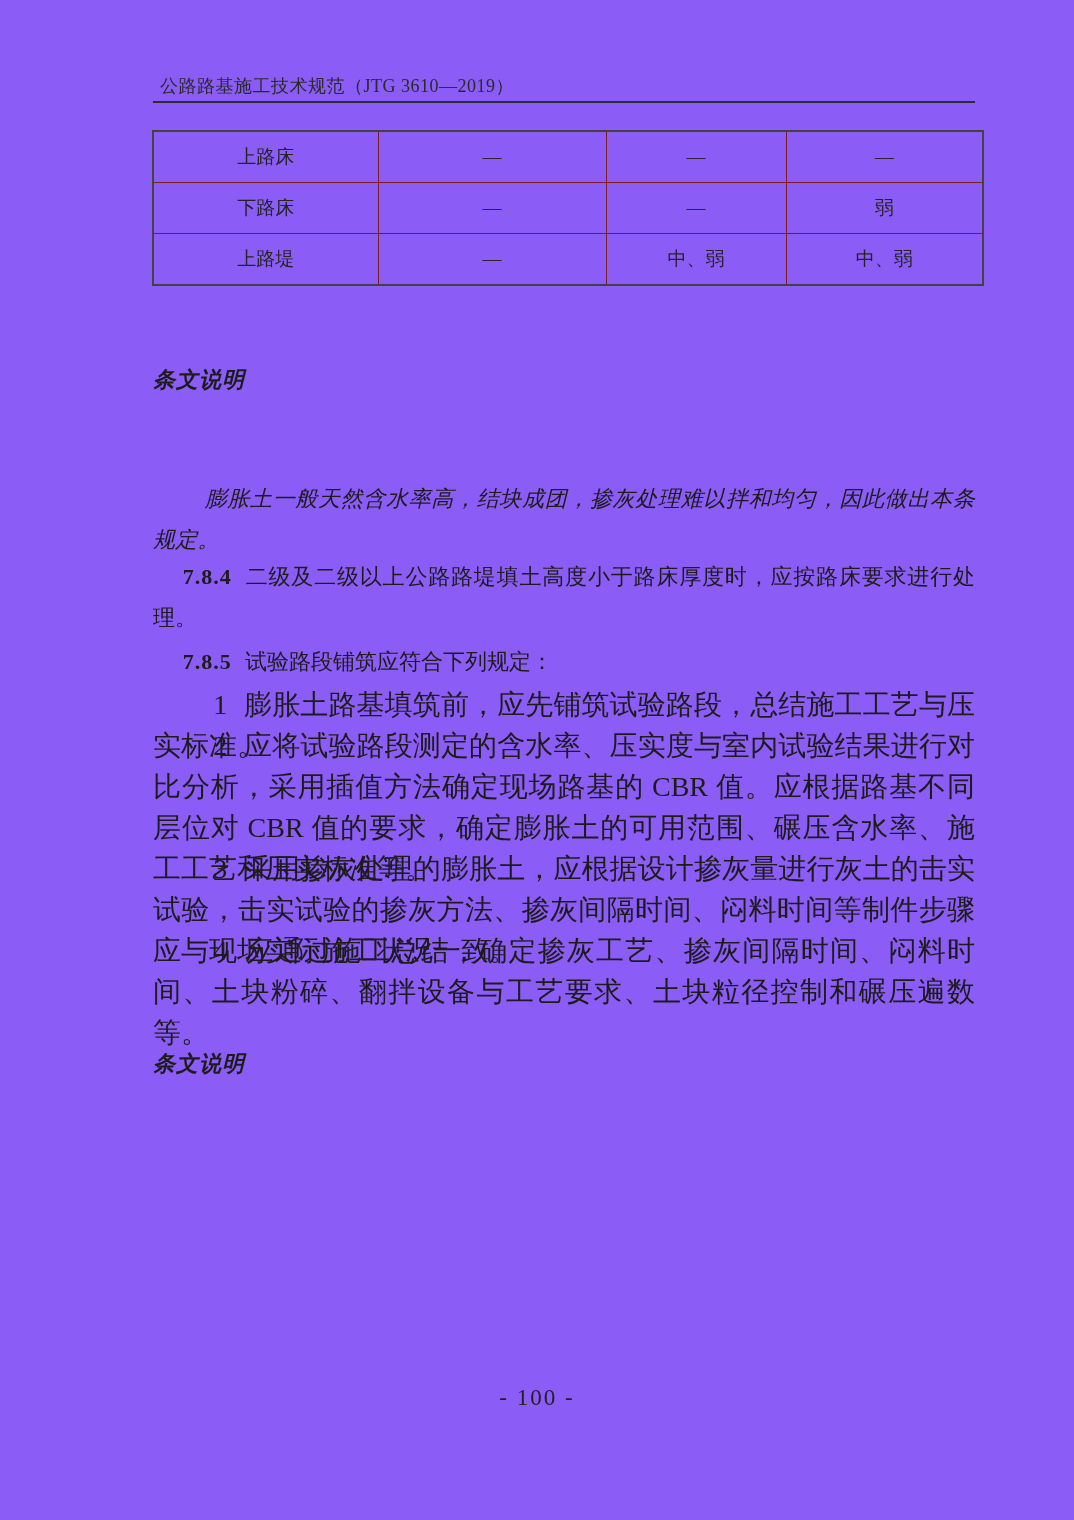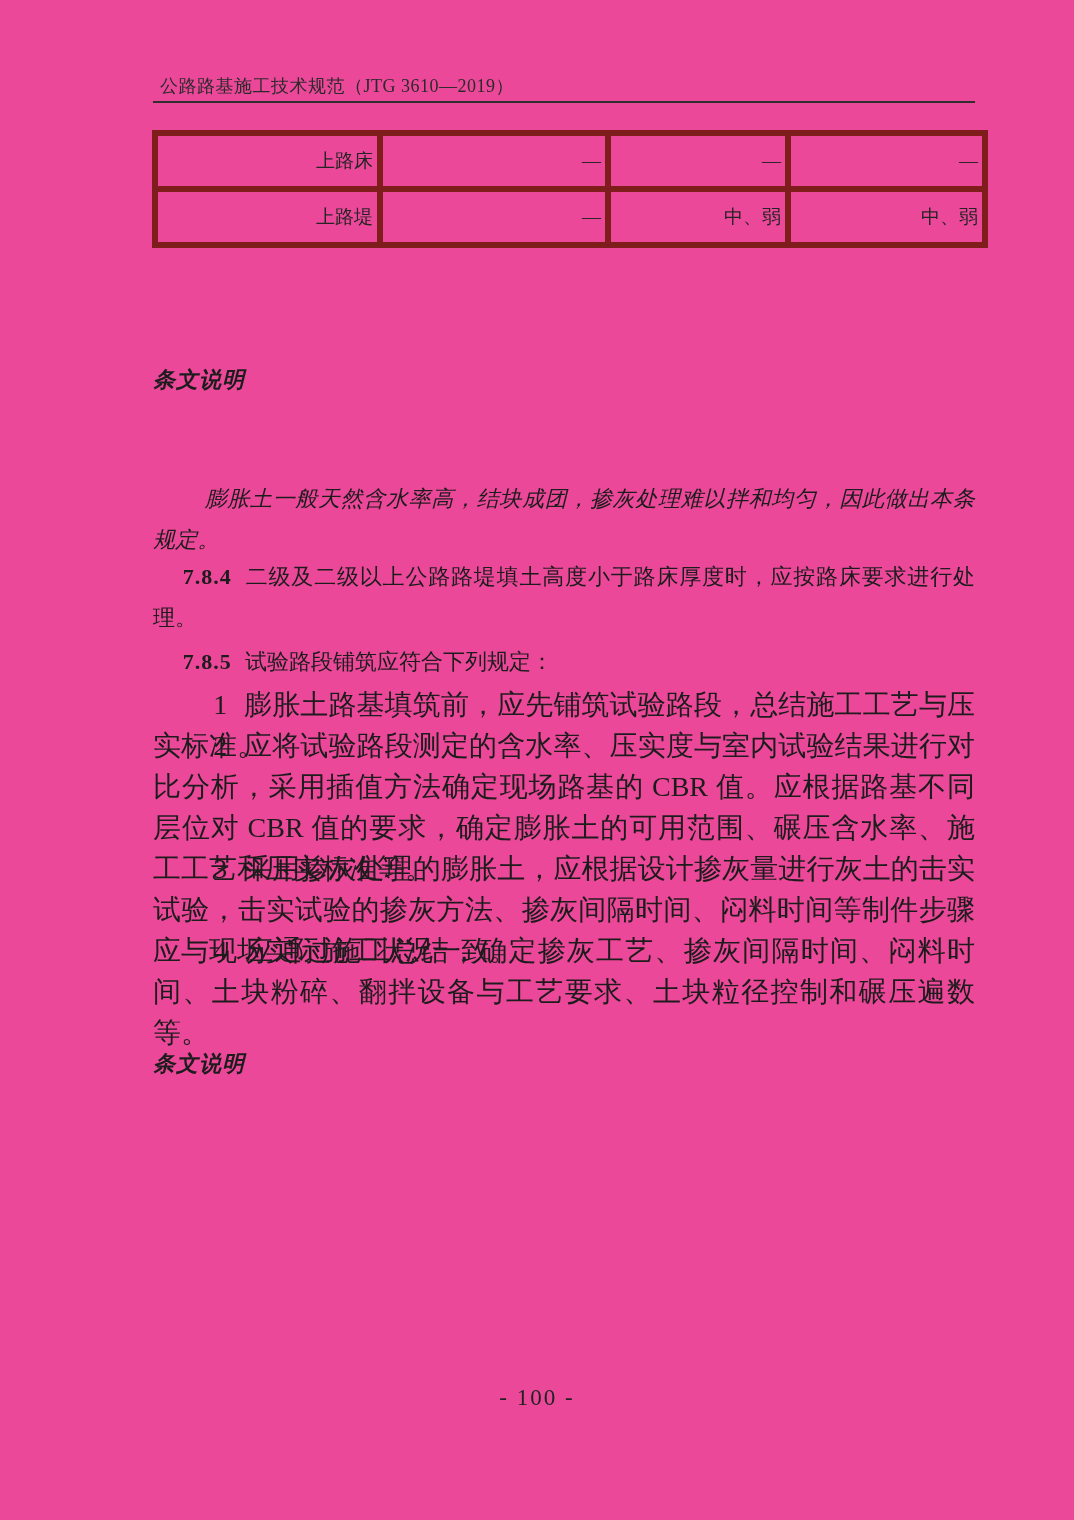--- a/index.html
+++ b/index.html
@@ -1,20 +1,20 @@
 <!DOCTYPE html>
 <html><head>
 <meta charset="utf-8">
 <style>
   * { margin:0; padding:0; box-sizing:border-box; }
   html,body { background:#ffffff; }
   .page {
     position:relative;
     width:1074px; height:1520px;
-    background:#ec4899;
+    background:#8b5cf6;
     font-family:"Liberation Serif","DejaVu Serif",serif;
     color:#1c1c1c;
     overflow:hidden;
   }
   .abs { position:absolute; left:153px; width:822px; }
 
   .header-text {
     font-size:18px;
     letter-spacing:0.5px;
     color:#2a2a2a;
@@ -27,22 +27,22 @@
 
   table.spec-table {
     border-collapse:collapse;
     width:830px;
     table-layout:fixed;
     font-size:19px;
     color:#242424;
   }
   table.spec-table { border:2px solid #434343; }
   table.spec-table td {
-    border:6px solid #7f1d1d;
-    text-align:right;
+    border:1px solid #7f1d1d;
+    text-align:center;
     vertical-align:middle;
     height:40px;
     padding:12px 4px;
   }
 
   .explain-heading {
     font-size:22px;
     font-weight:bold;
     font-style:italic;
     line-height:28px;
@@ -100,20 +100,26 @@
         <col style="width:197px">
     </colgroup>
     <tbody>
       <tr>
         <td>上路床</td>
         <td>—</td>
         <td>—</td>
         <td>—</td>
       </tr>
       <tr>
+        <td>下路床</td>
+        <td>—</td>
+        <td>—</td>
+        <td>弱</td>
+      </tr>
+      <tr>
         <td>上路堤</td>
         <td>—</td>
         <td>中、弱</td>
         <td>中、弱</td>
       </tr>
     </tbody>
   </table>
 
   <div class="abs explain-heading" style="top:366px;">条文说明</div>
   <p class="abs explain-para" style="top:432px;margin-top:46px;">膨胀土一般天然含水率高，结块成团，掺灰处理难以拌和均匀，因此做出本条规定。</p>

